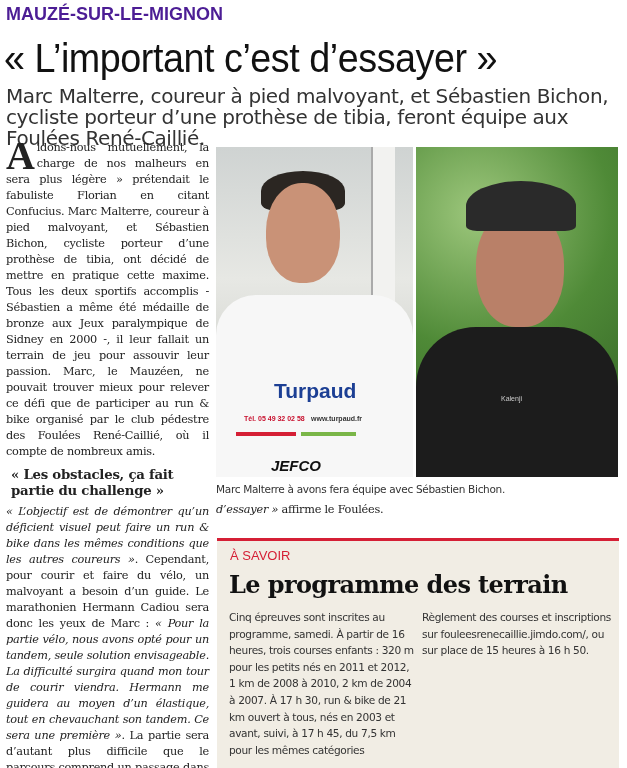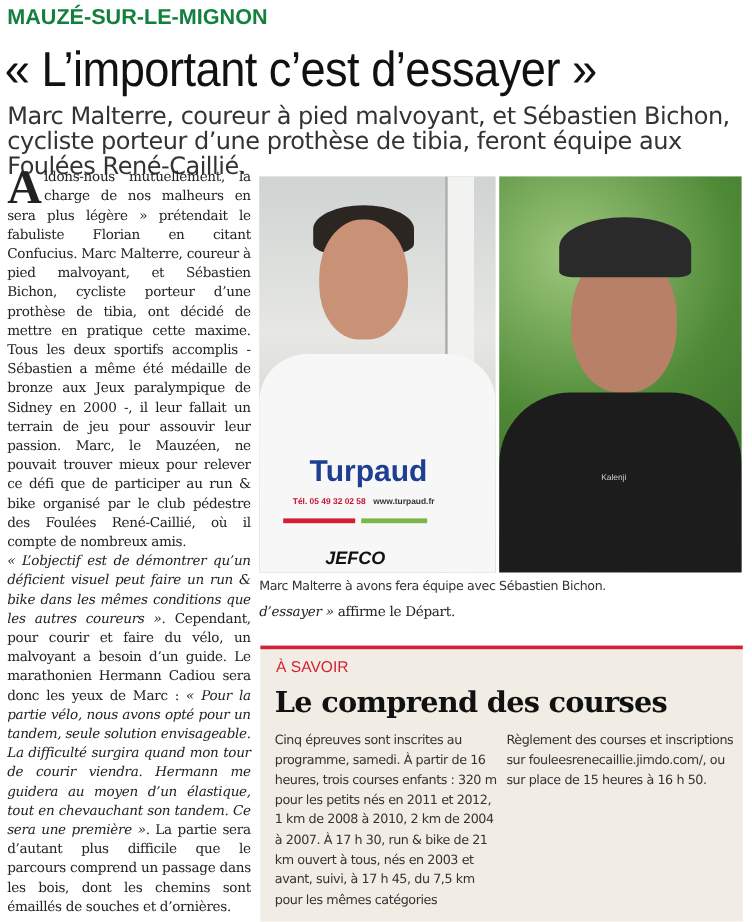--- a/index.html
+++ b/index.html
@@ -1,17 +1,17 @@
 <!DOCTYPE html>
 <html><head>
 <meta charset="utf-8">
 <style>
   html, body { margin:0; padding:0; }
   body { width:627px; height:768px; background:#ffffff; position:relative; overflow:hidden; color:#1d1d1b; }
-  .kicker { position:absolute; left:6px; top:4px; font-family:"Liberation Sans", sans-serif; font-weight:bold; font-size:18px; color:#15803d; letter-spacing:0; }
+  .kicker { position:absolute; left:6px; top:4px; font-family:"Liberation Sans", sans-serif; font-weight:bold; font-size:18px; color:#4c1d95; letter-spacing:0; }
   .headline { position:absolute; left:4px; top:34px; width:620px; font-family:"Liberation Sans", sans-serif; font-size:41px; line-height:48px; color:#111; transform:scaleX(0.92); transform-origin:left top; white-space:nowrap; letter-spacing:-0.5px; }
   .standfirst { position:absolute; left:6px; top:86px; width:618px; font-family:"DejaVu Sans", sans-serif; font-size:20px; line-height:21px; color:#333; letter-spacing:-0.4px; }
   .col-left { position:absolute; left:6px; top:140px; width:203px; font-family:"DejaVu Serif", serif; font-size:11.3px; line-height:16px; color:#222; text-align:justify; letter-spacing:-0.25px; }
   .col-left p { margin:0; }
   .dropcap { float:left; font-family:"Liberation Serif", serif; font-size:40px; line-height:30px; margin:1px 2px 0 0; font-weight:bold; }
   .subhead { font-family:"DejaVu Serif", serif; font-weight:bold; font-size:13.3px; line-height:16px; margin:7px 0 5px 5px !important; text-align:left; }
   .it { font-style:italic; }
   .photo { position:absolute; top:147px; height:330px; overflow:hidden; }
   .photo-left { left:216px; width:197px; background:linear-gradient(180deg,#cfd3d2 0%,#e7e8e4 40%,#bdbfb9 100%); }
   .photo-right { left:416px; width:202px; background:radial-gradient(circle at 30% 20%,#9dc77c 0%,#4f8a37 45%,#2d5a22 100%); }
@@ -35,48 +35,49 @@
 </style>
 </head>
 <body>
 
 <div class="kicker">MAUZÉ-SUR-LE-MIGNON</div>
 <div class="headline">« L’important c’est d’essayer »</div>
 <div class="standfirst">Marc Malterre, coureur à pied malvoyant, et Sébastien Bichon, cycliste porteur d’une prothèse de tibia, feront équipe aux Foulées René-Caillié.</div>
 
 <div class="col-left">
   <p><span class="dropcap">A</span><span>idons-nous mutuellement, la charge de nos malheurs en sera plus légère » prétendait le fabuliste Florian en citant Confucius. Marc Malterre, coureur à pied malvoyant, et Sébastien Bichon, cycliste porteur d’une prothèse de tibia, ont décidé de mettre en pratique cette maxime. Tous les deux sportifs accomplis - Sébastien a même été médaille de bronze aux Jeux paralympique de Sidney en 2000 -, il leur fallait un terrain de jeu pour assouvir leur passion. Marc, le Mauzéen, ne pouvait trouver mieux pour relever ce défi que de participer au run &amp; bike organisé par le club pédestre des Foulées René-Caillié, où il compte de nombreux amis.</span></p>
+  <p class="subhead">« Les obstacles, ça fait partie du challenge »</p>
   <p><span class="it">« L’objectif est de démontrer qu’un déficient visuel peut faire un run &amp; bike dans les mêmes conditions que les autres coureurs »</span><span>. Cependant, pour courir et faire du vélo, un malvoyant a besoin d’un guide. Le marathonien Hermann Cadiou sera donc les yeux de Marc : </span><span class="it">« Pour la partie vélo, nous avons opté pour un tandem, seule solution envisageable. La difficulté surgira quand mon tour de courir viendra. Hermann me guidera au moyen d’un élastique, tout en chevauchant son tandem. Ce sera une première »</span><span>. La partie sera d’autant plus difficile que le parcours comprend un passage dans les bois, dont les chemins sont émaillés de souches et d’ornières. </span></p>
 </div>
 
 <div class="photo photo-left">
   <div class="frame-post"></div>
   <div class="hair" style="left:45px;top:24px;width:84px;height:40px;"></div>
   <div class="head" style="left:50px;top:36px;width:74px;height:100px;"></div>
   <div class="jersey" style="left:0;top:148px;width:197px;height:182px;"></div>
   <div class="stripe" style="left:20px;top:285px;width:60px;background:#d51f35;"></div>
   <div class="stripe" style="left:85px;top:285px;width:55px;background:#7ab648;"></div>
-  <div class="brand" style="left:42px;top:232px;font-size:25px;">Turpaud</div>
+  <div class="brand" style="left:58px;top:232px;font-size:21px;">Turpaud</div>
   <div class="brand" style="left:28px;top:268px;font-size:7px;color:#c8102e;">Tél. 05 49 32 02 58</div>
   <div class="brand" style="left:95px;top:268px;font-size:7px;color:#333;">www.turpaud.fr</div>
   <div class="brand" style="left:55px;top:310px;font-size:15px;color:#111;font-style:italic;text-align:center;">JEFCO</div>
 </div>
 
 <div class="photo photo-right">
   <div class="head" style="left:60px;top:60px;width:88px;height:120px;background:#b98068;"></div>
   <div class="cap" style="left:50px;top:34px;width:110px;height:50px;"></div>
   <div class="shirt-black" style="left:0;top:180px;width:202px;height:150px;"></div>
   <div class="brand" style="left:85px;top:248px;font-size:7px;color:#ccc;font-weight:normal;">Kalenji</div>
 </div>
 
 <div class="caption">Marc Malterre à avons fera équipe avec Sébastien Bichon.</div>
-<div class="cont"><span class="it">d’essayer »</span><span> affirme le Départ.</span></div>
+<div class="cont"><span class="it">d’essayer »</span><span> affirme le Foulées.</span></div>
 
 <div class="box">
   <div class="box-kicker">À SAVOIR</div>
-  <div class="box-title">Le comprend des courses</div>
+  <div class="box-title">Le programme des terrain</div>
   <div class="box-col box-col1">
     <p>Cinq épreuves sont inscrites au programme, samedi. À partir de 16 heures, trois courses enfants : 320 m pour les petits nés en 2011 et 2012, 1 km de 2008 à 2010, 2 km de 2004 à 2007. À 17 h 30, run &amp; bike de 21 km ouvert à tous, nés en 2003 et avant, suivi, à 17 h 45, du 7,5 km pour les mêmes catégories</p>
   </div>
   <div class="box-col box-col2">
     <p>Règlement des courses et inscriptions sur fouleesrenecaillie.jimdo.com/, ou sur place de 15 heures à 16 h 50.</p>
   </div>
 </div>
 
 </body></html>

